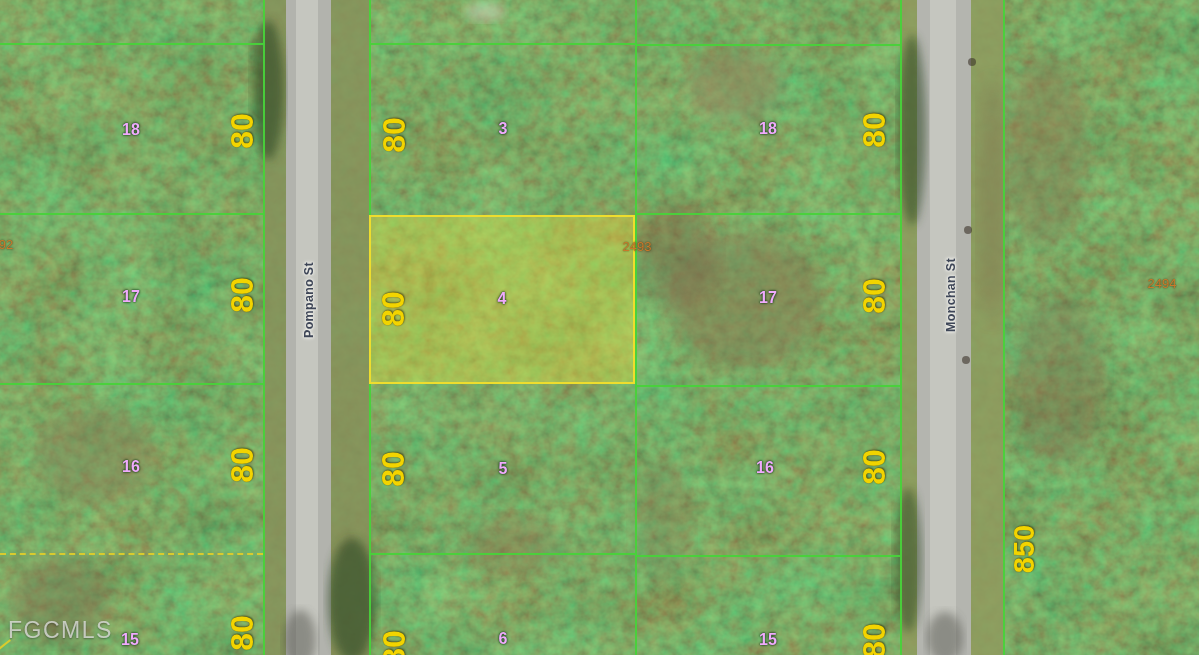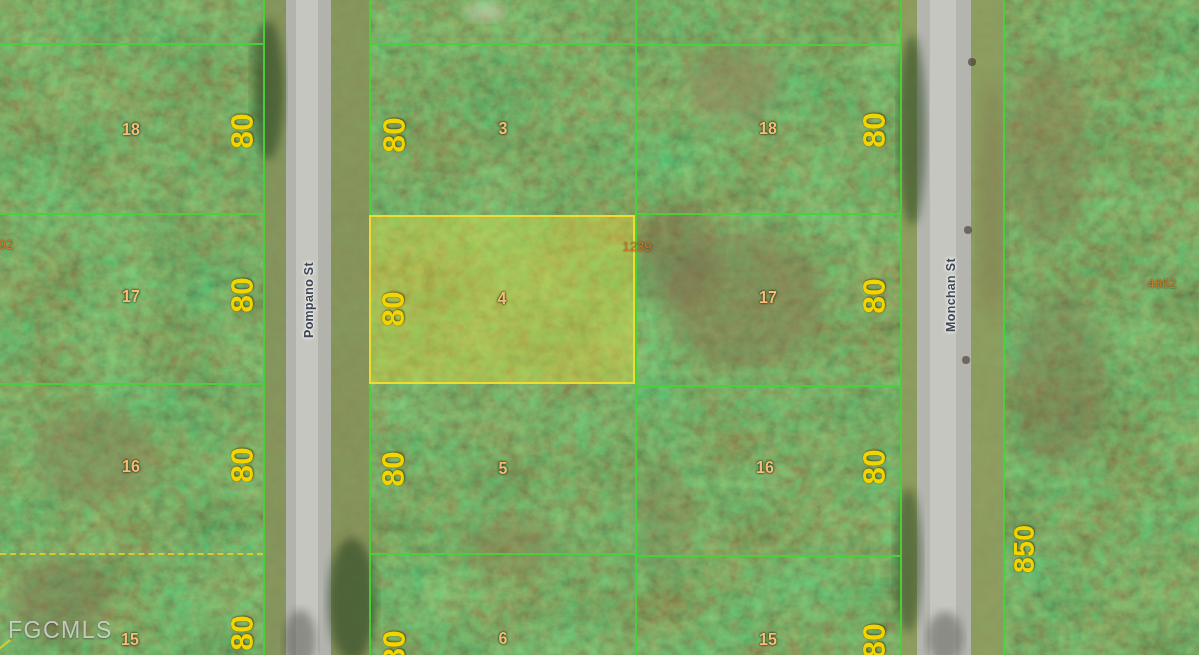--- a/index.html
+++ b/index.html
@@ -21,21 +21,21 @@
   }
   
   .dim-label{
     position:absolute;z-index:5;color:#f2d400;font-weight:700;font-size:32px;line-height:1;
     transform:translate(-50%,-50%) rotate(-90deg);
     text-shadow:0 0 1px rgba(90,70,0,.9),1px 1px 2px rgba(40,40,0,.55);
     white-space:nowrap;
   }
   .dim-label.small{font-size:29px;}
   .lot-number{
-    position:absolute;z-index:5;color:#fdba74;font-weight:700;font-size:16px;line-height:1;
+    position:absolute;z-index:5;color:#f0abfc;font-weight:700;font-size:16px;line-height:1;
     transform:translate(-50%,-50%);
     text-shadow:0 0 2px rgba(8,48,20,.95),0 0 3px rgba(0,40,10,.7);
     white-space:nowrap;
   }
   .street-label{
     position:absolute;z-index:5;color:#3e4657;font-weight:700;font-size:12.5px;letter-spacing:.3px;
     transform:translate(-50%,-50%) rotate(-90deg);
     text-shadow:0 0 2px #f0f0ea,0 0 3px #f0f0ea,0 0 4px rgba(255,255,255,.95);
     white-space:nowrap;
   }
@@ -171,19 +171,19 @@
   <div class="lot-number" style="left:503px;top:639px">6</div>
 
   <div class="lot-number" style="left:768px;top:129px">18</div>
   <div class="lot-number" style="left:768px;top:298px">17</div>
   <div class="lot-number" style="left:765px;top:468px">16</div>
   <div class="lot-number" style="left:768px;top:640px">15</div>
 
   <div class="street-label" style="left:309px;top:300px">Pompano St</div>
   <div class="street-label" style="left:951px;top:295px">Monchan St</div>
 
-  <div class="parcel-id" style="left:637px;top:246px">1239</div>
-  <div class="parcel-id" style="left:1162px;top:283px">4662</div>
+  <div class="parcel-id" style="left:637px;top:246px">2493</div>
+  <div class="parcel-id" style="left:1162px;top:283px">2494</div>
   <div class="parcel-id" style="left:6px;top:244px">92</div>
 
   <div class="watermark">FGCMLS</div>
 
 </div>
 
 </body></html>

